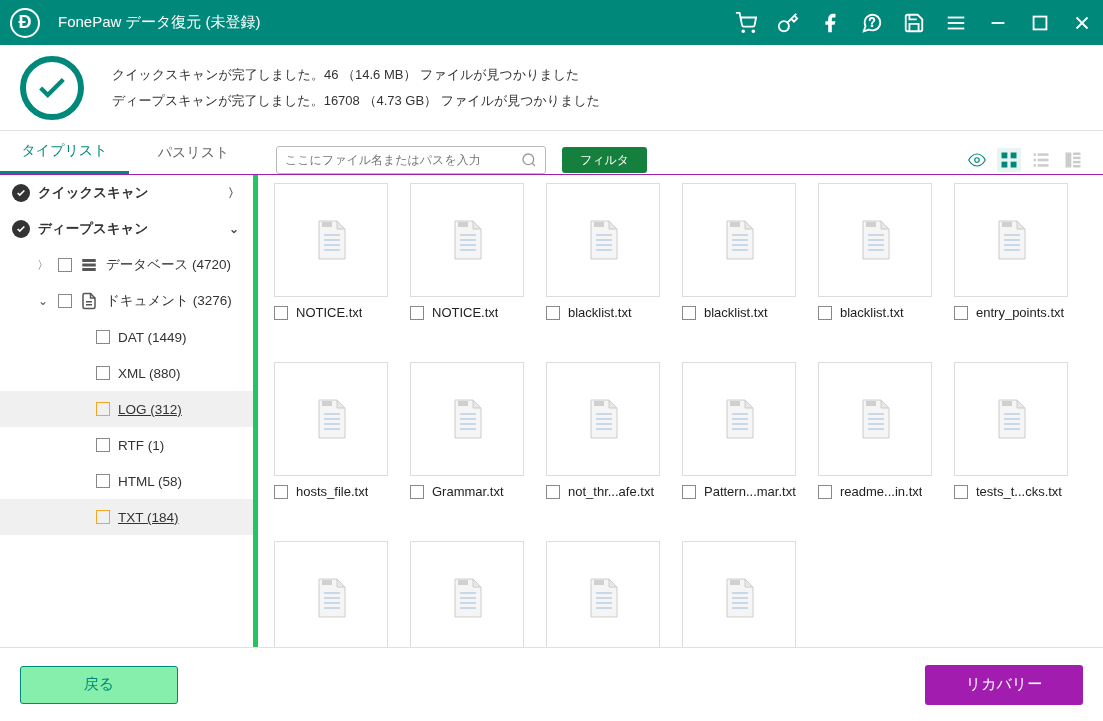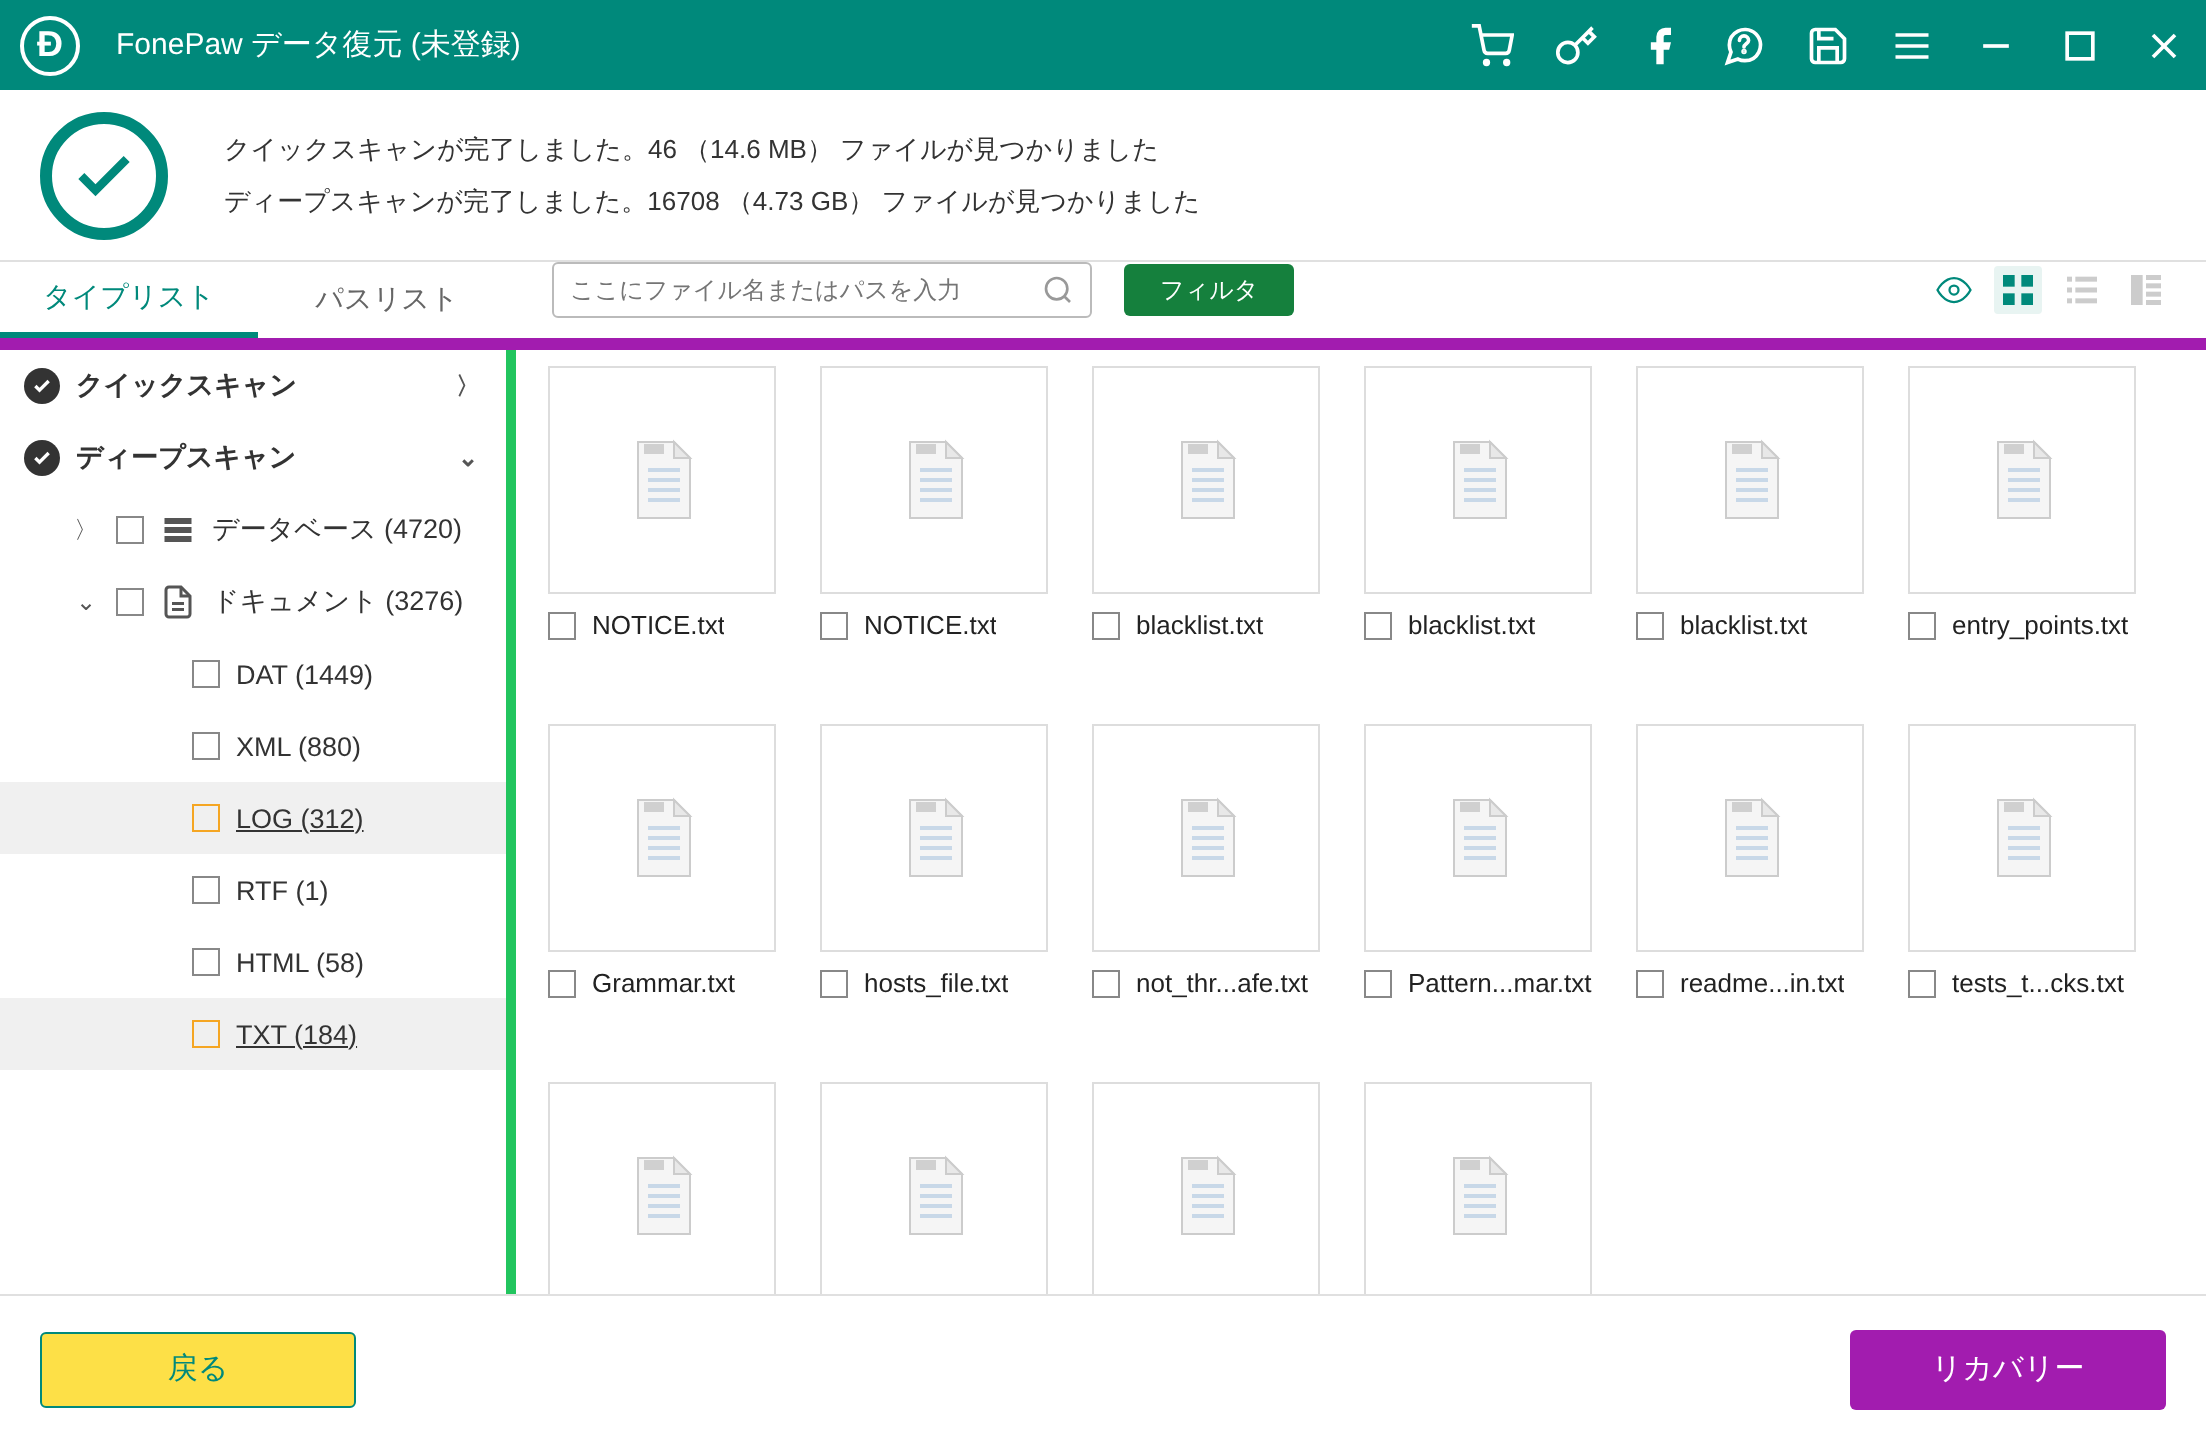--- a/index.html
+++ b/index.html
@@ -6,21 +6,21 @@
 body { width: 1103px; height: 721px; background: #fff; overflow: hidden; }
 .titlebar { height: 45px; background: #00897b; display: flex; align-items: center; padding: 0 10px; color: #fff; }
 .logo-circle { width: 30px; height: 30px; border: 2px solid #fff; border-radius: 50%; display: flex; align-items: center; justify-content: center; font-weight: bold; margin-right: 18px; font-size: 18px; }
 .app-title { font-size: 15px; flex: 1; }
 .title-icons { display: flex; gap: 20px; align-items: center; }
 .title-icons .ticon { width: 22px; height: 22px; display: flex; align-items: center; justify-content: center; cursor: pointer; }
 .status-area { height: 85px; display: flex; align-items: center; padding: 0 20px; }
 .status-check { width: 64px; height: 64px; border: 6px solid #00897b; border-radius: 50%; display: flex; align-items: center; justify-content: center; margin-right: 28px; }
 .status-check svg { width: 34px; height: 34px; }
 .status-text { font-size: 13px; color: #333; line-height: 2; }
-.toolbar { height: 45px; border-top: 1px solid #e0e0e0; border-bottom: 6px solid #a21caf; display: flex; align-items: flex-start; }
+.toolbar { height: 45px; border-top: 1px solid #e0e0e0; border-bottom: 1px solid #a21caf; display: flex; align-items: flex-end; }
 .tabs { display: flex; height: 100%; width: 258px; }
 .tab { flex: 1; display: flex; align-items: center; justify-content: center; font-size: 14px; cursor: pointer; color: #666; }
 .tab.active { color: #00897b; border-bottom: 3px solid #00897b; }
 .toolbar-right { flex: 1; display: flex; align-items: center; padding: 0 18px; gap: 16px; }
 .search-wrap { width: 270px; height: 28px; border: 1px solid #bbb; border-radius: 3px; display: flex; align-items: center; padding: 0 8px; }
 .search-wrap input { flex: 1; border: none; outline: none; font-size: 12px; color: #888; background: transparent; }
 .filter-btn { background: #15803d; color: #fff; border: none; height: 26px; padding: 0 18px; border-radius: 3px; font-size: 12px; cursor: pointer; }
 .spacer { flex: 1; }
 .view-icons { display: flex; gap: 8px; align-items: center; }
 .vicon { width: 24px; height: 24px; display: flex; align-items: center; justify-content: center; cursor: pointer; border-radius: 2px; }
@@ -38,21 +38,21 @@
 .ficon { width: 18px; height: 18px; display: flex; align-items: center; justify-content: center; }
 .content { flex: 1; padding: 8px 16px; overflow-y: auto; }
 .grid { display: grid; grid-template-columns: repeat(6, 114px); gap: 42px 22px; }
 .file-item { width: 114px; display: flex; flex-direction: column; align-items: stretch; }
 .thumb { height: 114px; border: 1px solid #ddd; display: flex; align-items: center; justify-content: center; cursor: pointer; }
 .thumb svg { width: 36px; height: 42px; }
 .file-meta { display: flex; align-items: center; gap: 8px; margin-top: 8px; }
 .file-meta .chk { flex-shrink: 0; }
 .fname { font-size: 13px; color: #222; white-space: nowrap; overflow: hidden; text-overflow: ellipsis; }
 .footer { height: 74px; border-top: 1px solid #e0e0e0; display: flex; align-items: center; padding: 0 20px; }
-.back-btn { width: 158px; height: 38px; border: 1px solid #00897b; background: #fde047; color: #00897b; font-size: 15px; border-radius: 3px; cursor: pointer; }
+.back-btn { width: 158px; height: 38px; border: 1px solid #00897b; background: #86efac; color: #00897b; font-size: 15px; border-radius: 3px; cursor: pointer; }
 .recover-btn { width: 158px; height: 40px; border: none; background: #a21caf; color: #fff; font-size: 15px; border-radius: 3px; cursor: pointer; margin-left: auto; }
 </style>
 </head>
 <body>
 
 <div class="titlebar">
   <div class="logo-circle">Ð</div>
   <div class="app-title">FonePaw データ復元 (未登録)</div>
   <div class="title-icons">
     <div class="ticon">
@@ -366,38 +366,38 @@
               <path d="M24 2 L24 10 L32 10 Z" fill="#e8e8e8" stroke="#ccc" stroke-width="1"></path>
               <line x1="11" y1="16" x2="27" y2="16" stroke="#c8d8e8" stroke-width="2"></line>
               <line x1="11" y1="21" x2="27" y2="21" stroke="#c8d8e8" stroke-width="2"></line>
               <line x1="11" y1="26" x2="27" y2="26" stroke="#c8d8e8" stroke-width="2"></line>
               <line x1="11" y1="31" x2="27" y2="31" stroke="#c8d8e8" stroke-width="2"></line>
               <rect x="9" y="3" width="10" height="5" fill="#d0d0d0"></rect>
             </svg>
           </div>
     <div class="file-meta">
       <span class="chk"></span>
+      <span class="fname">hosts_file.txt</span>
+    </div>
+        </div>
+        <div class="file-item">
+    <div class="thumb">
+            <svg viewBox="0 0 36 42">
+              <path d="M6 2 L24 2 L32 10 L32 40 L6 40 Z" fill="#f5f5f5" stroke="#ccc" stroke-width="1"></path>
+              <path d="M24 2 L24 10 L32 10 Z" fill="#e8e8e8" stroke="#ccc" stroke-width="1"></path>
+              <line x1="11" y1="16" x2="27" y2="16" stroke="#c8d8e8" stroke-width="2"></line>
+              <line x1="11" y1="21" x2="27" y2="21" stroke="#c8d8e8" stroke-width="2"></line>
+              <line x1="11" y1="26" x2="27" y2="26" stroke="#c8d8e8" stroke-width="2"></line>
+              <line x1="11" y1="31" x2="27" y2="31" stroke="#c8d8e8" stroke-width="2"></line>
+              <rect x="9" y="3" width="10" height="5" fill="#d0d0d0"></rect>
+            </svg>
+          </div>
+    <div class="file-meta">
+      <span class="chk"></span>
       <span class="fname">Grammar.txt</span>
-    </div>
-        </div>
-        <div class="file-item">
-    <div class="thumb">
-            <svg viewBox="0 0 36 42">
-              <path d="M6 2 L24 2 L32 10 L32 40 L6 40 Z" fill="#f5f5f5" stroke="#ccc" stroke-width="1"></path>
-              <path d="M24 2 L24 10 L32 10 Z" fill="#e8e8e8" stroke="#ccc" stroke-width="1"></path>
-              <line x1="11" y1="16" x2="27" y2="16" stroke="#c8d8e8" stroke-width="2"></line>
-              <line x1="11" y1="21" x2="27" y2="21" stroke="#c8d8e8" stroke-width="2"></line>
-              <line x1="11" y1="26" x2="27" y2="26" stroke="#c8d8e8" stroke-width="2"></line>
-              <line x1="11" y1="31" x2="27" y2="31" stroke="#c8d8e8" stroke-width="2"></line>
-              <rect x="9" y="3" width="10" height="5" fill="#d0d0d0"></rect>
-            </svg>
-          </div>
-    <div class="file-meta">
-      <span class="chk"></span>
-      <span class="fname">hosts_file.txt</span>
     </div>
         </div>
         <div class="file-item">
     <div class="thumb">
             <svg viewBox="0 0 36 42">
               <path d="M6 2 L24 2 L32 10 L32 40 L6 40 Z" fill="#f5f5f5" stroke="#ccc" stroke-width="1"></path>
               <path d="M24 2 L24 10 L32 10 Z" fill="#e8e8e8" stroke="#ccc" stroke-width="1"></path>
               <line x1="11" y1="16" x2="27" y2="16" stroke="#c8d8e8" stroke-width="2"></line>
               <line x1="11" y1="21" x2="27" y2="21" stroke="#c8d8e8" stroke-width="2"></line>
               <line x1="11" y1="26" x2="27" y2="26" stroke="#c8d8e8" stroke-width="2"></line>

